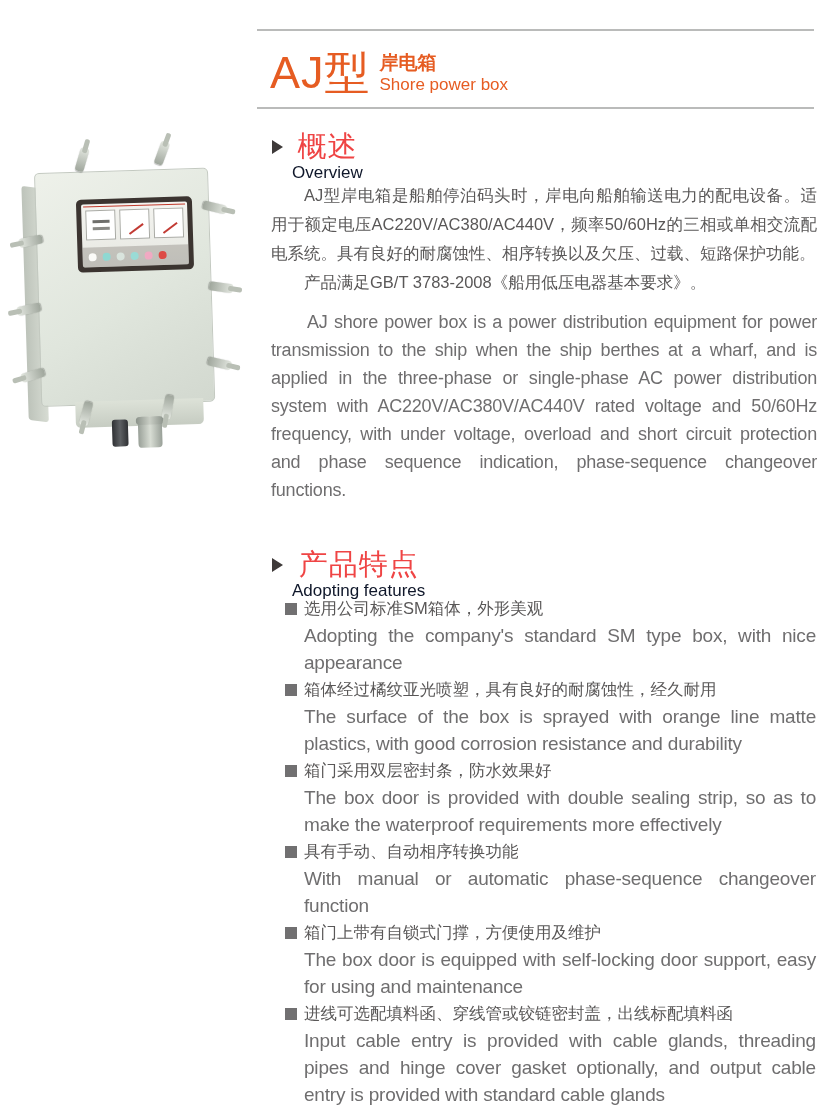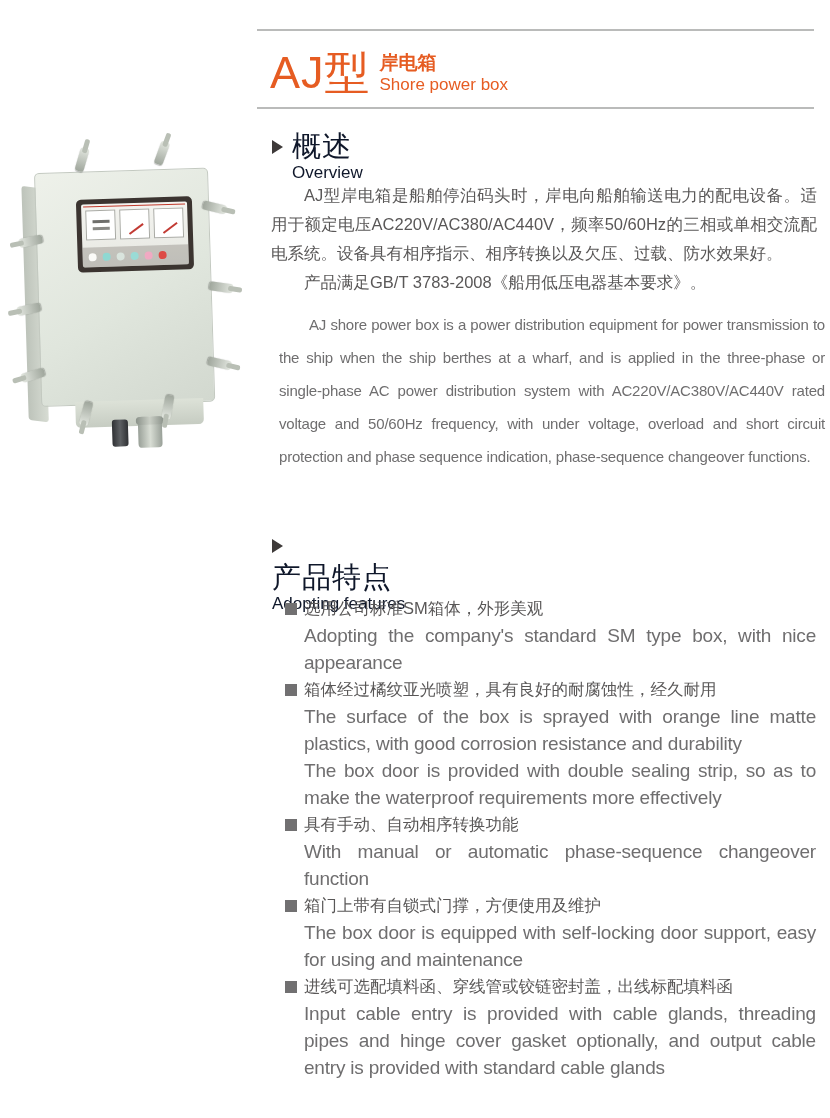--- a/index.html
+++ b/index.html
@@ -17,33 +17,33 @@
   
   .title-block { position:absolute; left:270px; top:48px; display:flex; gap:9px; color:#e65c22; }
   .title-model { font-size:45px; line-height:50px; letter-spacing:1px; }
   .title-names { display:flex; flex-direction:column; padding-top:4px; }
   .title-name-cn { font-size:19px; font-weight:bold; line-height:22px; }
   .title-name-en { font-size:17px; line-height:21px; }
 
   
   .sec-head { position:absolute; left:272px; display:flex; gap:9px; }
   .sec-head.overview { top:131px; }
-  .sec-head.features { top:530px;flex-direction:column; }
+  .sec-head.features { top:549px; }
   .tri { width:0; height:0; border-left:11px solid #3e3a39;
          border-top:7px solid transparent; border-bottom:7px solid transparent;
          margin-top:9px; flex:none; }
-  .sec-cn { font-size:29px; line-height:31px; color:#0f172a; letter-spacing:1px; margin:0; font-weight:normal; }
+  .sec-cn { font-size:29px; line-height:31px; color:#ef4444; letter-spacing:1px; margin:0; font-weight:normal;text-align:center; }
   .sec-en { font-size:17px; line-height:20px; color:#0f172a; margin-top:1px; }
 
   
   .para-cn { position:absolute; left:271px; top:181px; width:546px;
              color:#595757; font-size:16.5px; line-height:29px; text-align:justify; }
   .para-cn p { margin:0; text-indent:2em; }
   .para-en { position:absolute; left:271px; top:308px; width:546px;
-             color:#6f6e6f; font-size:15px; letter-spacing:-0.2px; line-height:33px; text-align:justify;margin-left:8px; }
+             color:#6f6e6f; font-size:18px; letter-spacing:-0.2px; line-height:28px; text-align:justify; }
   .para-en p { margin:0; text-indent:2em; }
 
   
   .features-list { position:absolute; left:285px; top:595px; width:531px;
                    list-style:none; margin:0; padding:0; }
   .f-cn { display:flex; color:#595757; font-size:16.5px; line-height:27px; }
   .f-sq { width:12px; height:12px; background:#717071; margin:8px 7px 0 0; flex:none; }
   .f-en { color:#6f6e6f; font-size:19px; letter-spacing:-0.2px; line-height:27px;
           padding-left:19px; text-align:justify; }
 
@@ -165,21 +165,21 @@
 
 <div class="sec-head overview">
   <span class="tri"></span>
   <div>
     <h2 class="sec-cn">概述</h2>
     <div class="sec-en">Overview</div>
   </div>
 </div>
 
 <div class="para-cn">
-  <p>AJ型岸电箱是船舶停泊码头时，岸电向船舶输送电力的配电设备。适用于额定电压AC220V/AC380/AC440V，频率50/60Hz的三相或单相交流配电系统。设备具有相序指示、相序转换以及欠压、过载、防水效果好。</p>
+  <p>AJ型岸电箱是船舶停泊码头时，岸电向船舶输送电力的配电设备。适用于额定电压AC220V/AC380/AC440V，频率50/60Hz的三相或单相交流配电系统。具有良好的耐腐蚀性、相序转换以及欠压、过载、短路保护功能。</p>
   <p>产品满足GB/T 3783-2008《船用低压电器基本要求》。</p>
 </div>
 
 <div class="para-en">
   <p>AJ shore power box is a power distribution equipment for power transmission to the ship when the ship berthes at a wharf, and is applied in the three-phase or single-phase AC power distribution system with AC220V/AC380V/AC440V rated voltage and 50/60Hz frequency, with under voltage, overload and short circuit protection and phase sequence indication, phase-sequence changeover functions.</p>
 </div>
 
 <div class="sec-head features">
   <span class="tri"></span>
   <div>
@@ -197,20 +197,24 @@
     <div class="f-en">Adopting the company's standard SM type box, with nice appearance</div>
   </li>
   <li>
     <div class="f-cn">
         <span class="f-sq"></span>
         <span>箱体经过橘纹亚光喷塑，具有良好的耐腐蚀性，经久耐用</span>
       </div>
     <div class="f-en">The surface of the box is sprayed with orange line matte plastics, with good corrosion resistance and durability</div>
   </li>
   <li>
+    <div class="f-cn">
+        <span class="f-sq"></span>
+        <span>箱门采用双层密封条，防水效果好</span>
+      </div>
     <div class="f-en">The box door is provided with double sealing strip, so as to make the waterproof requirements more effectively</div>
   </li>
   <li>
     <div class="f-cn">
         <span class="f-sq"></span>
         <span>具有手动、自动相序转换功能</span>
       </div>
     <div class="f-en">With manual or automatic phase-sequence changeover function</div>
   </li>
   <li>

